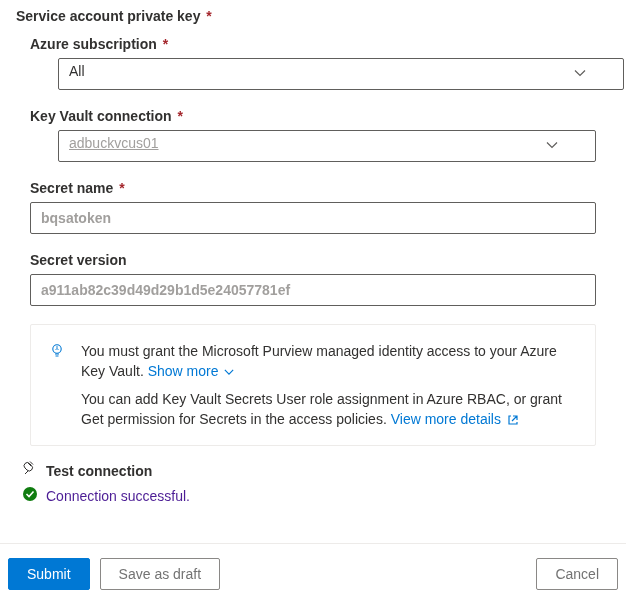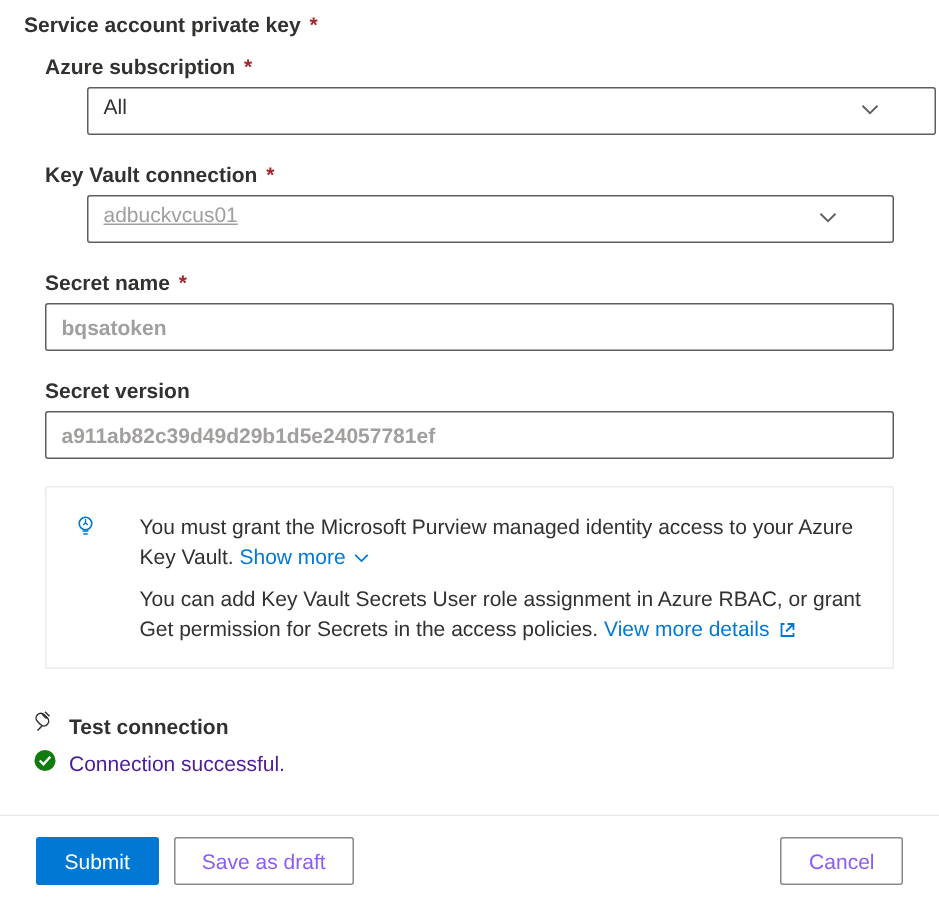--- a/index.html
+++ b/index.html
@@ -102,21 +102,21 @@
     .placeholder-text {
       color: #a19f9d;
       text-decoration: underline;
     }
     .info-box {
       border: 1px solid #edebe9;
       border-radius: 2px;
       padding: 16px 18px;
       margin-top: 10px;
       display: flex;
-      gap: 28px;
+      gap: 16px;
       align-items: flex-start;
     }
     .info-icon {
       color: #0078d4;
       flex-shrink: 0;
       margin-top: 2px;
     }
     .info-content {
       font-size: 14px;
       color: #323130;
@@ -134,21 +134,21 @@
     }
     .external-icon {
       display: inline-flex;
       vertical-align: middle;
       margin-left: 2px;
     }
     .info-para {
       margin-bottom: 8px;
     }
     .test-section {
-      margin-top: 28px;
+      margin-top: 15px;
       padding-left: 0;
       text-align: right;
     }
     .test-row {
       display: flex;
       align-items: center;
       gap: 8px;
       margin-bottom: 6px;
       margin-left: -8px;
     }
@@ -163,21 +163,21 @@
     .status-text {
       font-size: 14px;
       color: #4c1d95;
     }
     .footer {
       position: absolute;
       bottom: 0;
       left: 0;
       right: 0;
       border-top: 1px solid #edebe9;
-      padding: 14px 24px;
+      padding: 14px 8px;
       display: flex;
       align-items: center;
       background: #ffffff;
     }
     .footer-left {
       display: flex;
       gap: 10px;
     }
     .footer-right {
       margin-left: auto;
@@ -191,21 +191,21 @@
       cursor: pointer;
       font-weight: 400;
     }
     .btn-primary {
       background: #0078d4;
       color: #ffffff;
       border: 1px solid #0078d4;
     }
     .btn-secondary {
       background: #ffffff;
-      color: #8b5cf6;
+      color: #737373;
       border: 1px solid #8a8886;
     }
     
     .form-area::-webkit-scrollbar {
       width: 8px;
     }
     .form-area::-webkit-scrollbar-track {
       background: transparent;
     }
     .form-area::-webkit-scrollbar-thumb {

